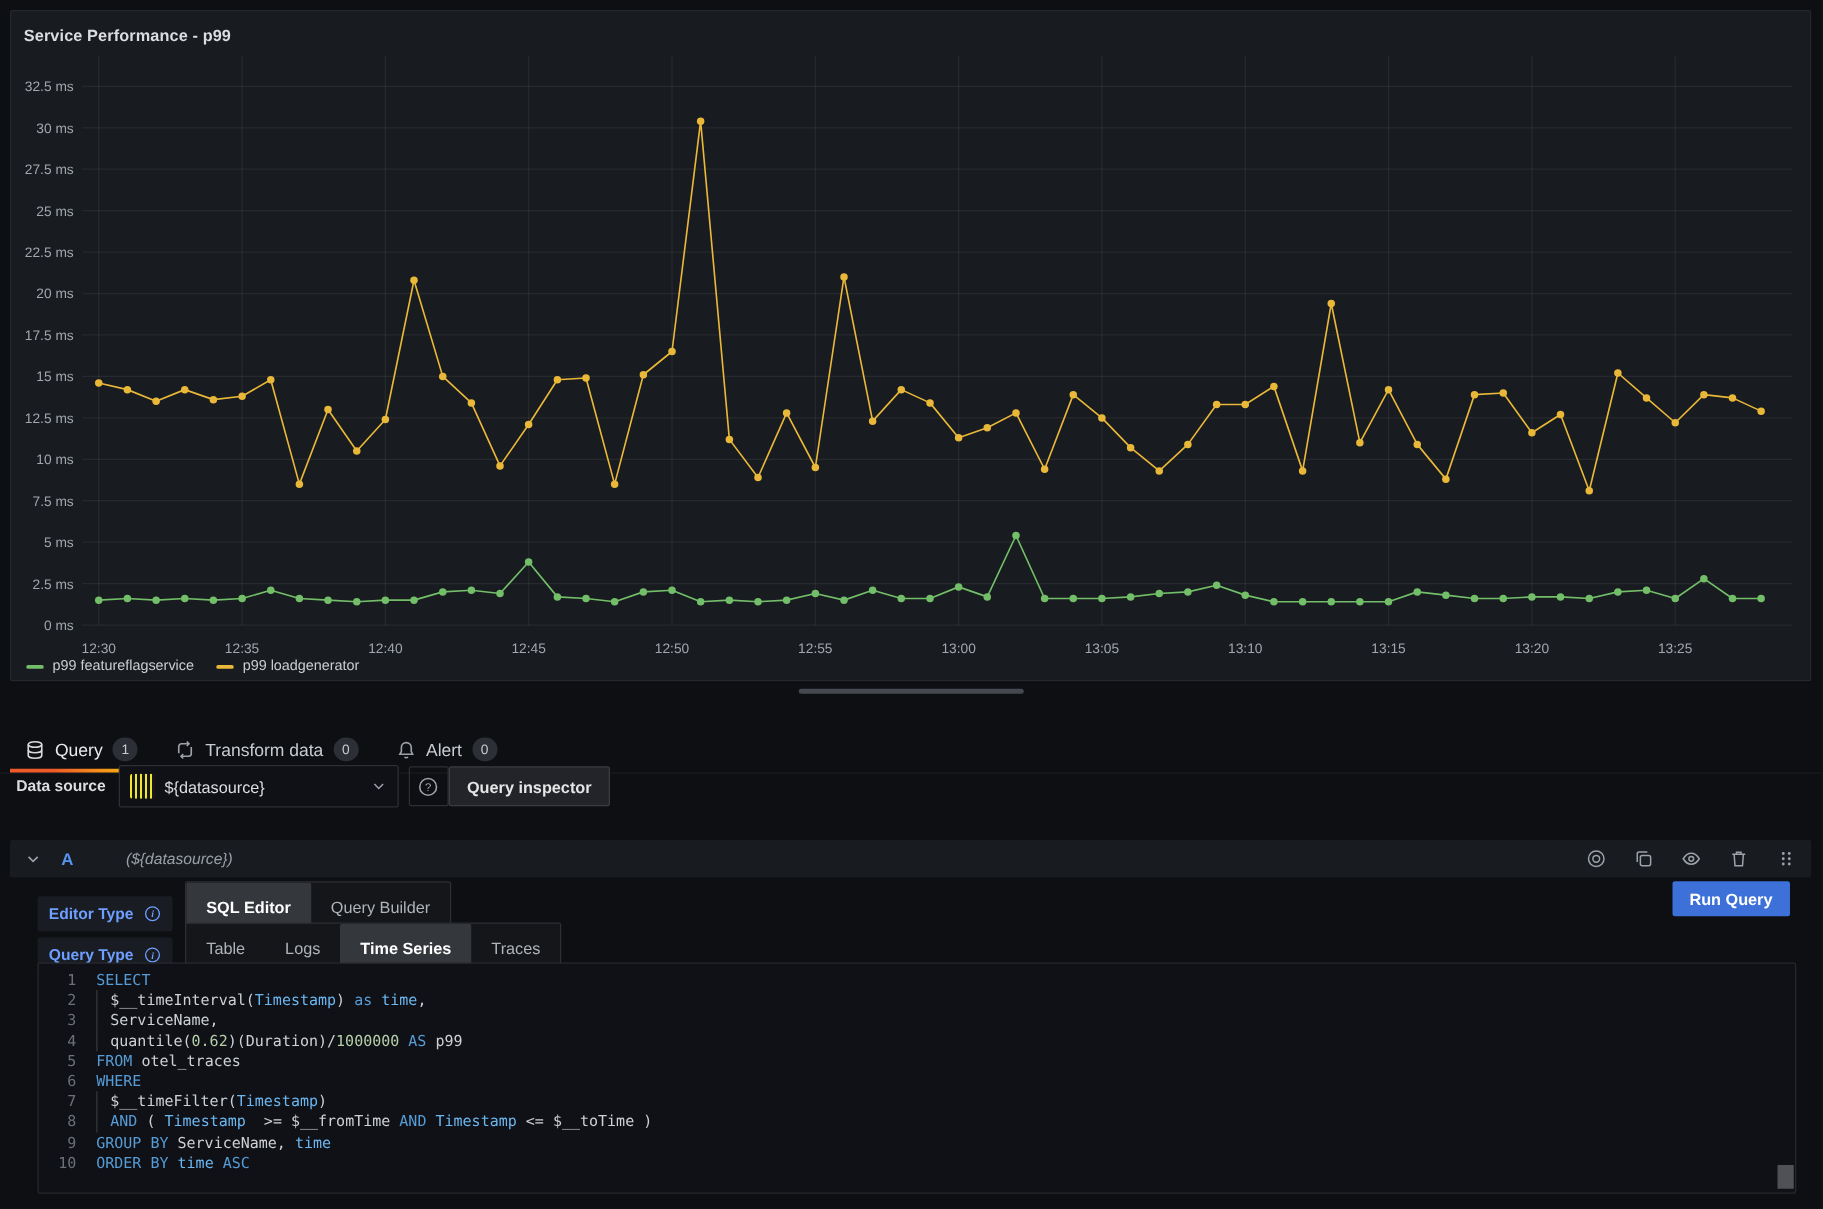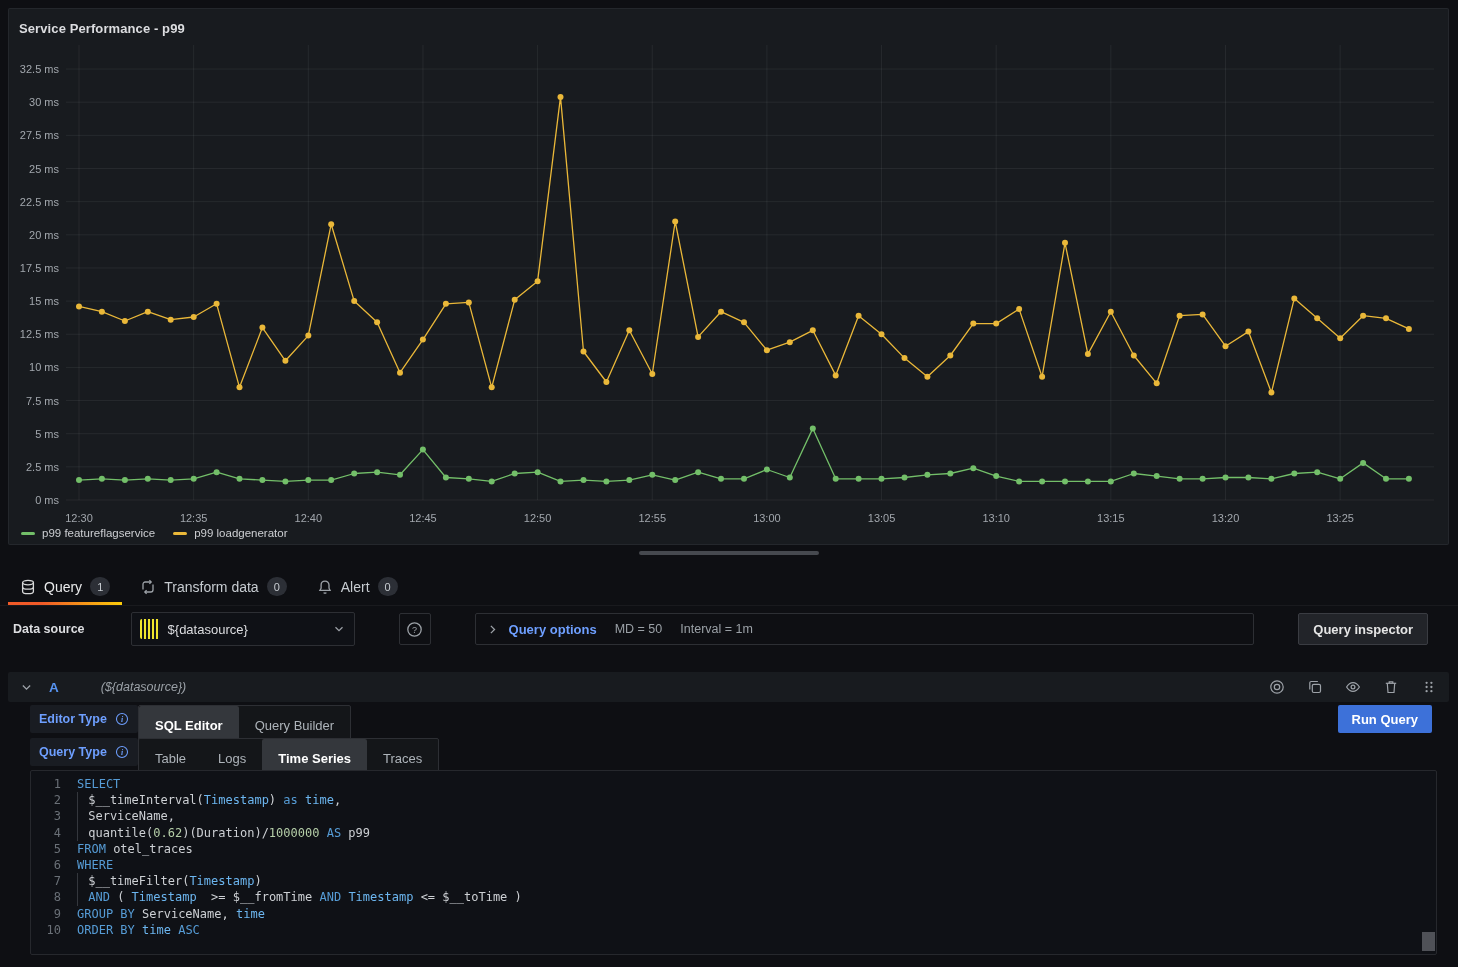--- a/index.html
+++ b/index.html
@@ -30,21 +30,21 @@
   .legend-item i { display:inline-block; width:14px; height:3px; border-radius:2px; }
 
   
   .resize-handle {
     position:absolute; top:551px; left:639px; width:180px; height:4px;
     background:#46494f; border-radius:2px;
   }
 
   
   .tabbar {
-    position:absolute; top:568px; left:0; right:0; height:38px;
+    position:absolute; top:581px; left:0; right:0; height:38px;
     display:flex; align-items:stretch; padding-left:8px;
     border-bottom:1px solid rgba(204,204,220,0.06);
   }
   .tab {
     position:relative; display:flex; align-items:center; gap:8px;
     padding:0 12px; margin-right:6px; font-size:14px; color:#c7ccd1; cursor:pointer;
   }
   .tab .ticon { display:flex; color:#9da2a8; }
   .tab.active { color:#e9eaeb; }
   .tab.active .ticon { color:#d8d9da; }
@@ -54,21 +54,21 @@
   }
   .badge {
     display:inline-flex; align-items:center; justify-content:center;
     min-width:20px; height:19px; padding:0 7px; border-radius:10px;
     background:#2c2f36; color:#c7ccd1; font-size:11px;
   }
 
   
   .toolbar {
     position:absolute; top:613px; left:8px; right:30px; height:32px;
-    display:flex; align-items:center;gap:36px;
+    display:flex; align-items:center;
   }
   .ds-label { font-size:12.5px; font-weight:600; color:#dcdde0; margin:0 10px 0 5px; }
   .ds-select {
     width:224px; height:32px; display:flex; align-items:center; gap:8px;
     background:#0f1116; border:1px solid #2d2f34; border-radius:2px; padding:16px 8px;
     cursor:pointer;
   }
   .ds-logo {
     width:20px; height:20px; border-radius:2px; background:#15161a;
     background-image:repeating-linear-gradient(90deg,#f0e62d 0 2px,#15161a 2px 4px);
@@ -97,21 +97,21 @@
     position:absolute; top:672px; left:8px; right:9px; height:30px;
     background:#181b1f; border-radius:2px;
     display:flex; align-items:center; padding:0 12px; cursor:pointer;
   }
   .qheader .refid { color:#5794f2; font-size:13.5px; font-weight:700; margin-left:16px; }
   .qheader .dshint { color:#9aa0a6; font-size:12.5px; font-style:italic; margin-left:42px; }
   .qactions { margin-left:auto; display:flex; gap:22px; align-items:center; color:#9da2a8; }
   .qactions span { display:flex; cursor:pointer; }
 
   
-  .erow { position:absolute; left:30px; display:flex; align-items:flex-start; }
+  .erow { position:absolute; left:30px; display:flex; align-items:flex-end; gap:10px; }
   .erow.r1 { top:705px; }
   .erow.r2 { top:738px; }
   .flabel {
     width:108px; height:28px; background:#191c22; border-radius:2px;
     display:flex; align-items:center; justify-content:space-between; padding:0 9px;
     color:#6e9fff; font-size:12.5px; font-weight:600;
   }
   .seg-group {
     display:flex; align-items:center; height:40px;
     background:#141619; border:1px solid #2d2f34; border-radius:2px; overflow:hidden;
@@ -391,30 +391,20 @@
             <path d="M4 6l4 4 4-4"></path>
           </svg>
       </span>
     </div>
     <button class="icon-btn">
       <svg width="17" height="17" viewBox="0 0 16 16" fill="none" stroke="currentColor" stroke-width="1.2">
         <circle cx="8" cy="8" r="6.3"></circle>
         <text x="8" y="11.2" text-anchor="middle" font-size="8.5" fill="currentColor" stroke="none" font-family="Liberation Sans, sans-serif">?</text>
       </svg>
     </button>
-    <div class="qopts">
-      <span style="display:flex;color:#9da2a8;">
-        <svg width="13" height="13" viewBox="0 0 16 16" fill="none" stroke="currentColor" stroke-width="1.6">
-            <path d="M6 3.5 10.5 8 6 12.5"></path>
-          </svg>
-      </span>
-      <span class="qopts-label">Query options</span>
-      <span class="qopts-stat">MD = 50</span>
-      <span class="qopts-stat">Interval = 1m</span>
-    </div>
     <button class="btn-secondary">Query inspector</button>
   </div>
 
   <header class="qheader">
     <span style="display:flex;color:#9da2a8;">
       <svg width="13" height="13" viewBox="0 0 16 16" fill="none" stroke="currentColor" stroke-width="1.6">
           <path d="M3.5 5.5 8 10l4.5-4.5"></path>
         </svg>
     </span>
     <span class="refid">A</span>

